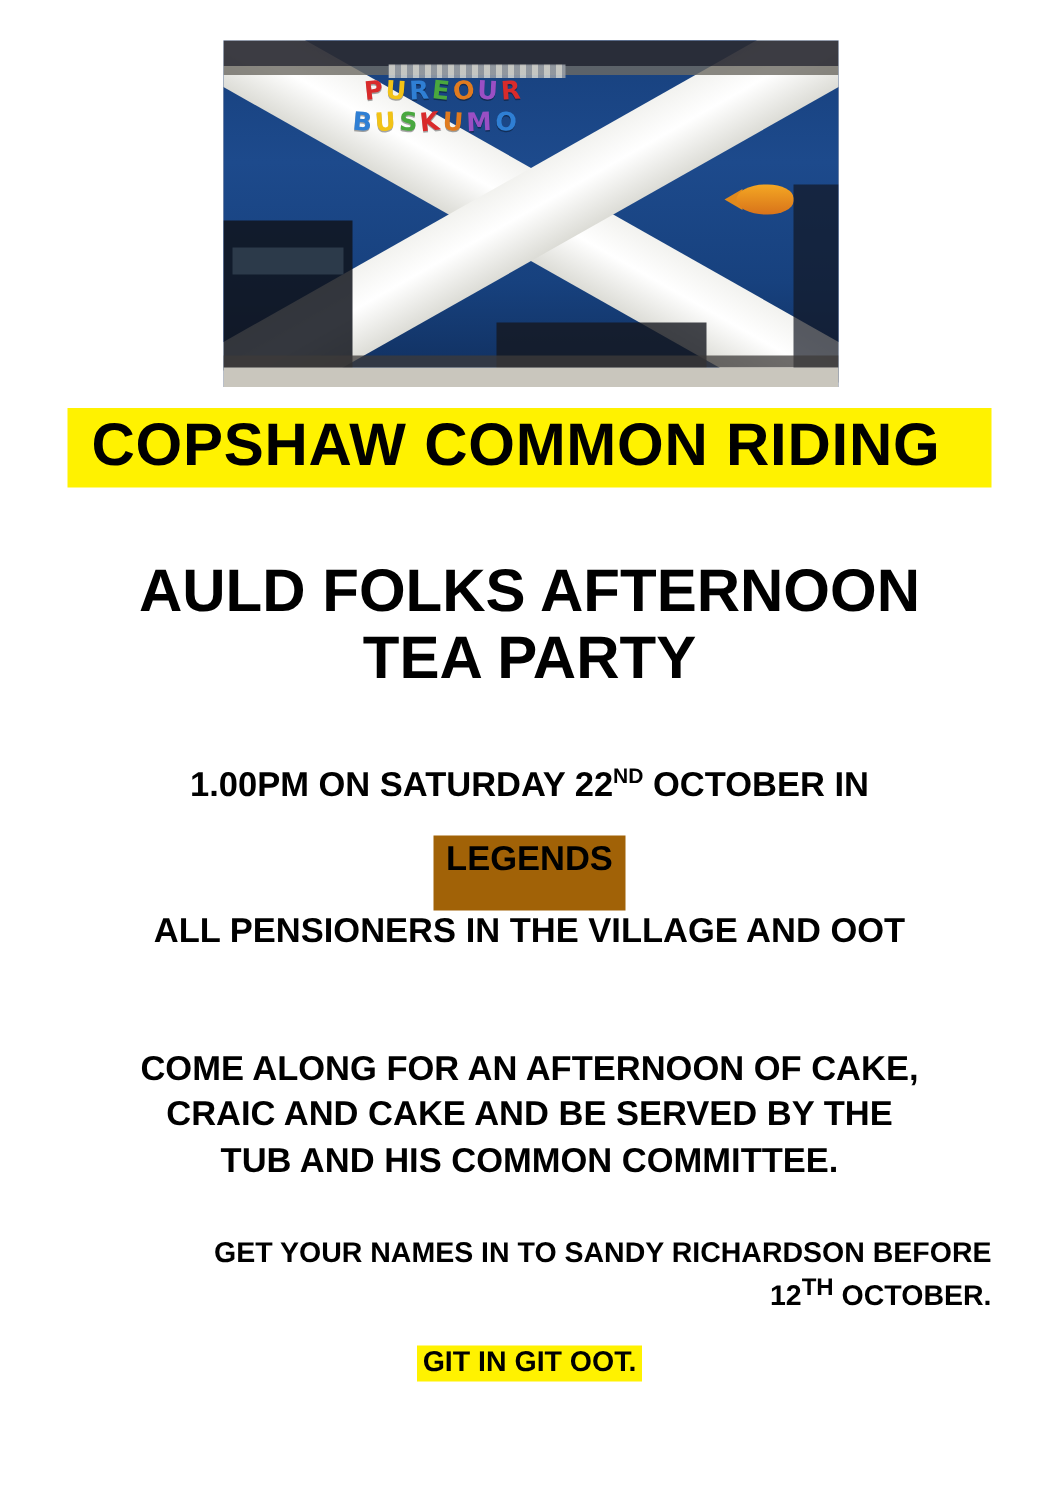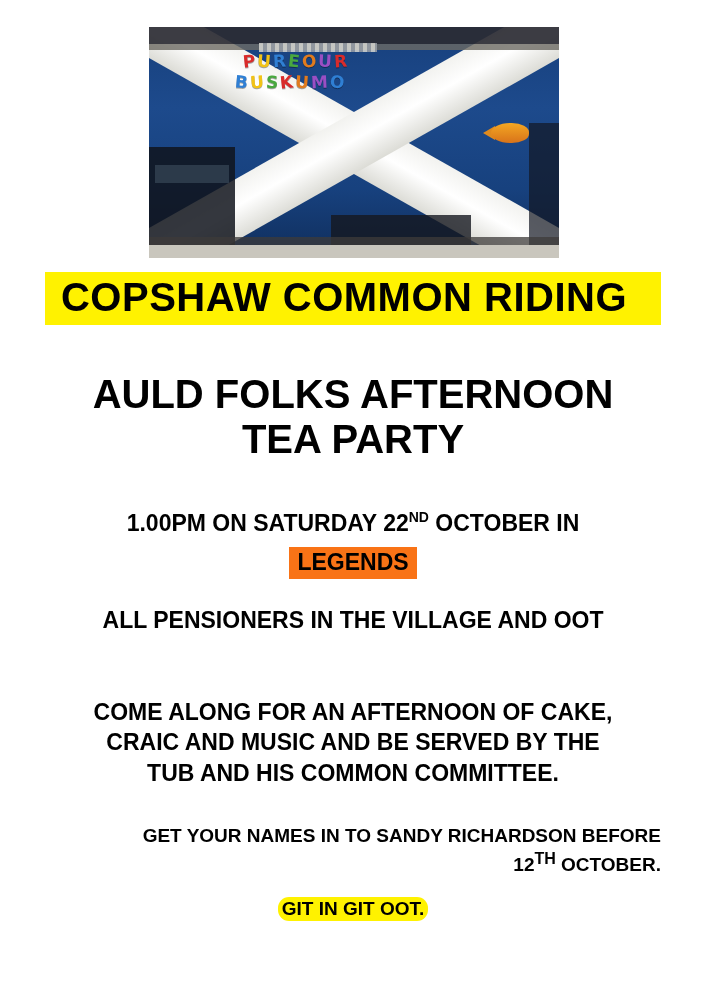--- a/index.html
+++ b/index.html
@@ -197,24 +197,24 @@
     text-align: center;
     font-size: 23px;
     font-weight: bold;
     line-height: 1.3;
   }
   .line-when sup {
     font-size: 14px;
     vertical-align: super;
   }
   .venue {
-    background: #f97316;
-    padding: 1px 8px 2px 8px;
+    background: #a16207;
+    padding: 1px 8px 20px 8px;
     display: inline-block;
-    margin-top: 8px;
+    margin-top: 18px;
   }
 
   .para {
     position: absolute;
     left: 45px;
     width: 616px;
     text-align: center;
     font-size: 23px;
     font-weight: bold;
     line-height: 1.32;
@@ -239,21 +239,20 @@
     left: 45px;
     top: 898px;
     width: 616px;
     text-align: center;
   }
   .footer .hl {
     background: #fff200;
     font-size: 19px;
     font-weight: bold;
     padding: 1px 4px 2px 4px;
-    border-radius: 11px;
   }
 </style>
 </head>
 <body>
 
 <div class="poster">
 
   <div class="flag-wrap">
     <div class="flag"></div>
     <div class="saltire-a"></div>
@@ -298,21 +297,21 @@
       <span class="venue">LEGENDS</span>
     </div>
   </div>
 
   <div class="para para-1">
     <div>ALL PENSIONERS IN THE VILLAGE AND OOT</div>
   </div>
 
   <div class="para para-2">
     <div>COME ALONG FOR AN AFTERNOON OF CAKE,</div>
-    <div>CRAIC AND MUSIC AND BE SERVED BY THE</div>
+    <div>CRAIC AND CAKE AND BE SERVED BY THE</div>
     <div>TUB AND HIS COMMON COMMITTEE.</div>
   </div>
 
   <div class="para-small para-3">
     <div>GET YOUR NAMES IN TO SANDY RICHARDSON BEFORE</div>
     <div>
       <span>12</span><sup>TH</sup><span> OCTOBER.</span>
     </div>
   </div>
 

